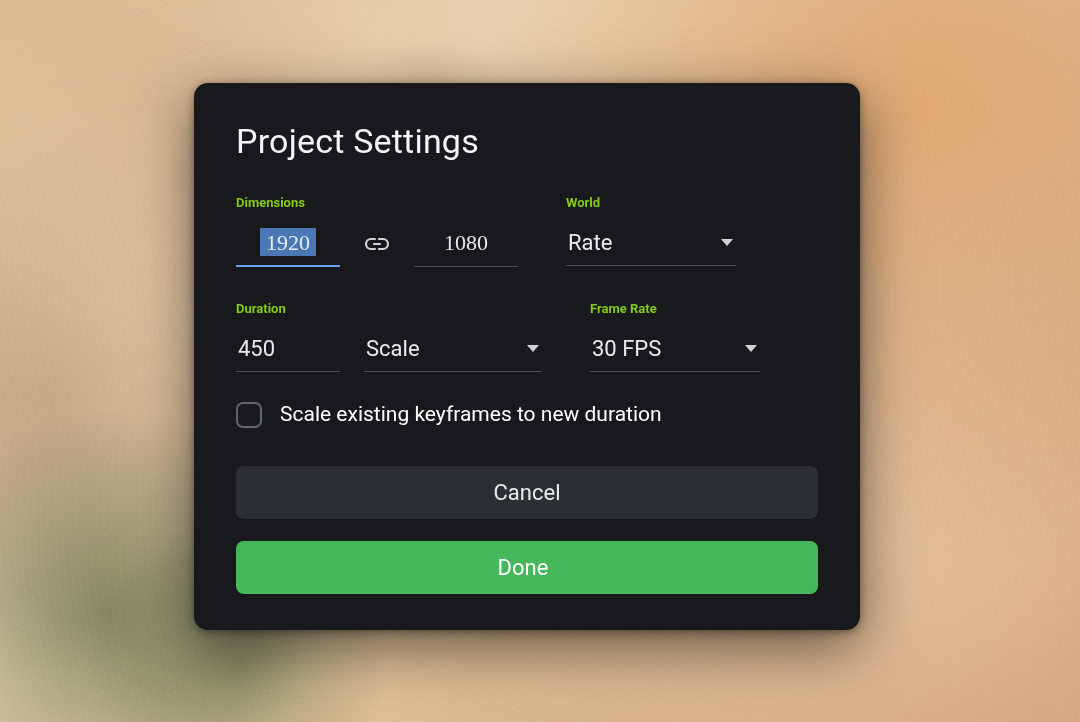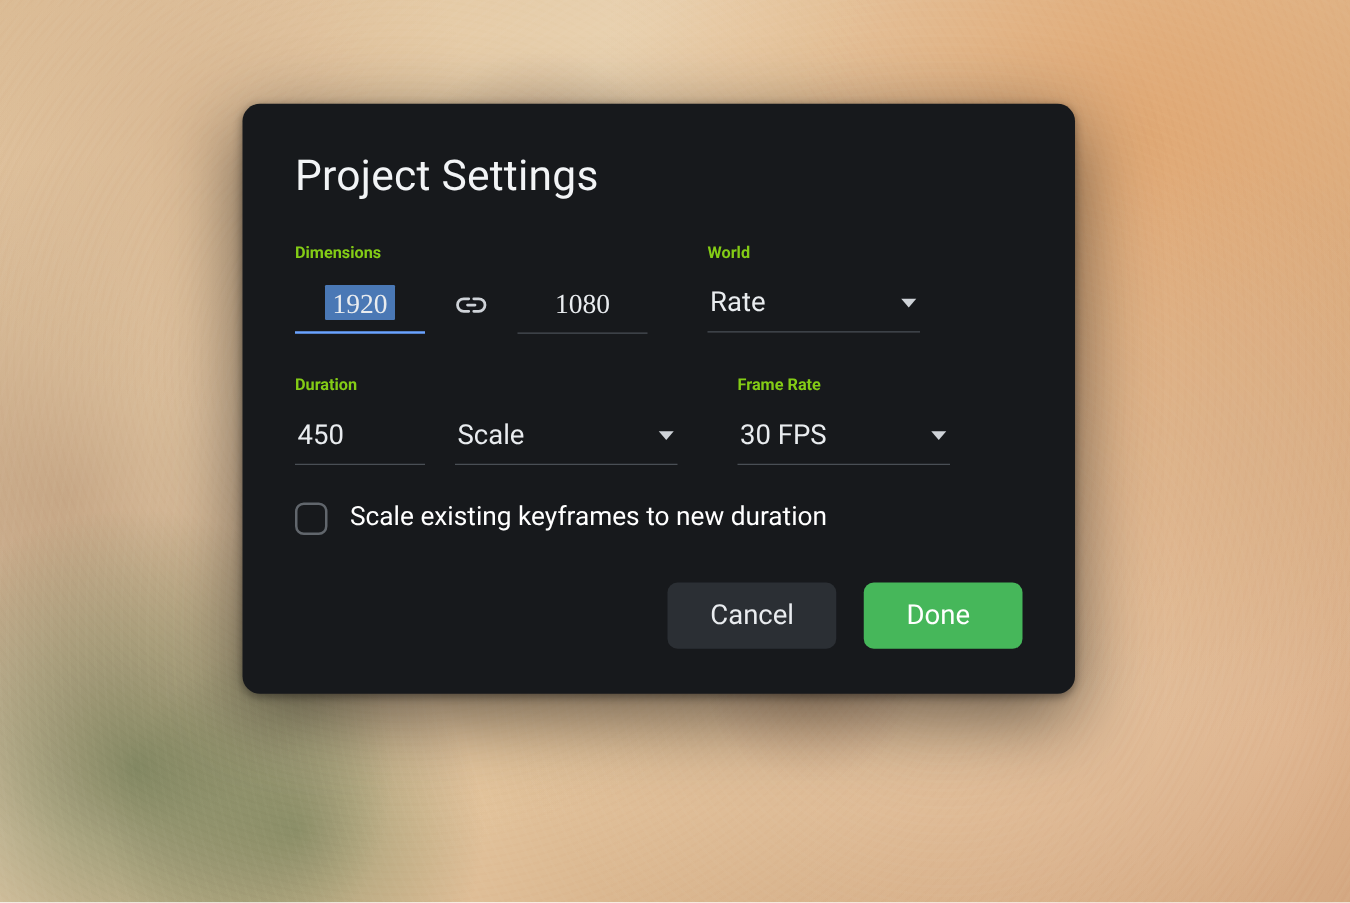--- a/index.html
+++ b/index.html
@@ -126,20 +126,21 @@
     border: 2px solid #61666c;
     border-radius: 7px;
     background: transparent;
     cursor: pointer;
     flex-shrink: 0;
   }
 
   .actions {
     display: flex; justify-content: flex-end; gap: 22px;
     margin-top: 38px;
+    flex-direction: column;
   }
   .btn {
     font-size: 22px;
     padding: 14px 34px;
     border-radius: 8px;
     border: none;
     cursor: pointer;
     font-family: inherit;
     font-weight: 400;
   }

